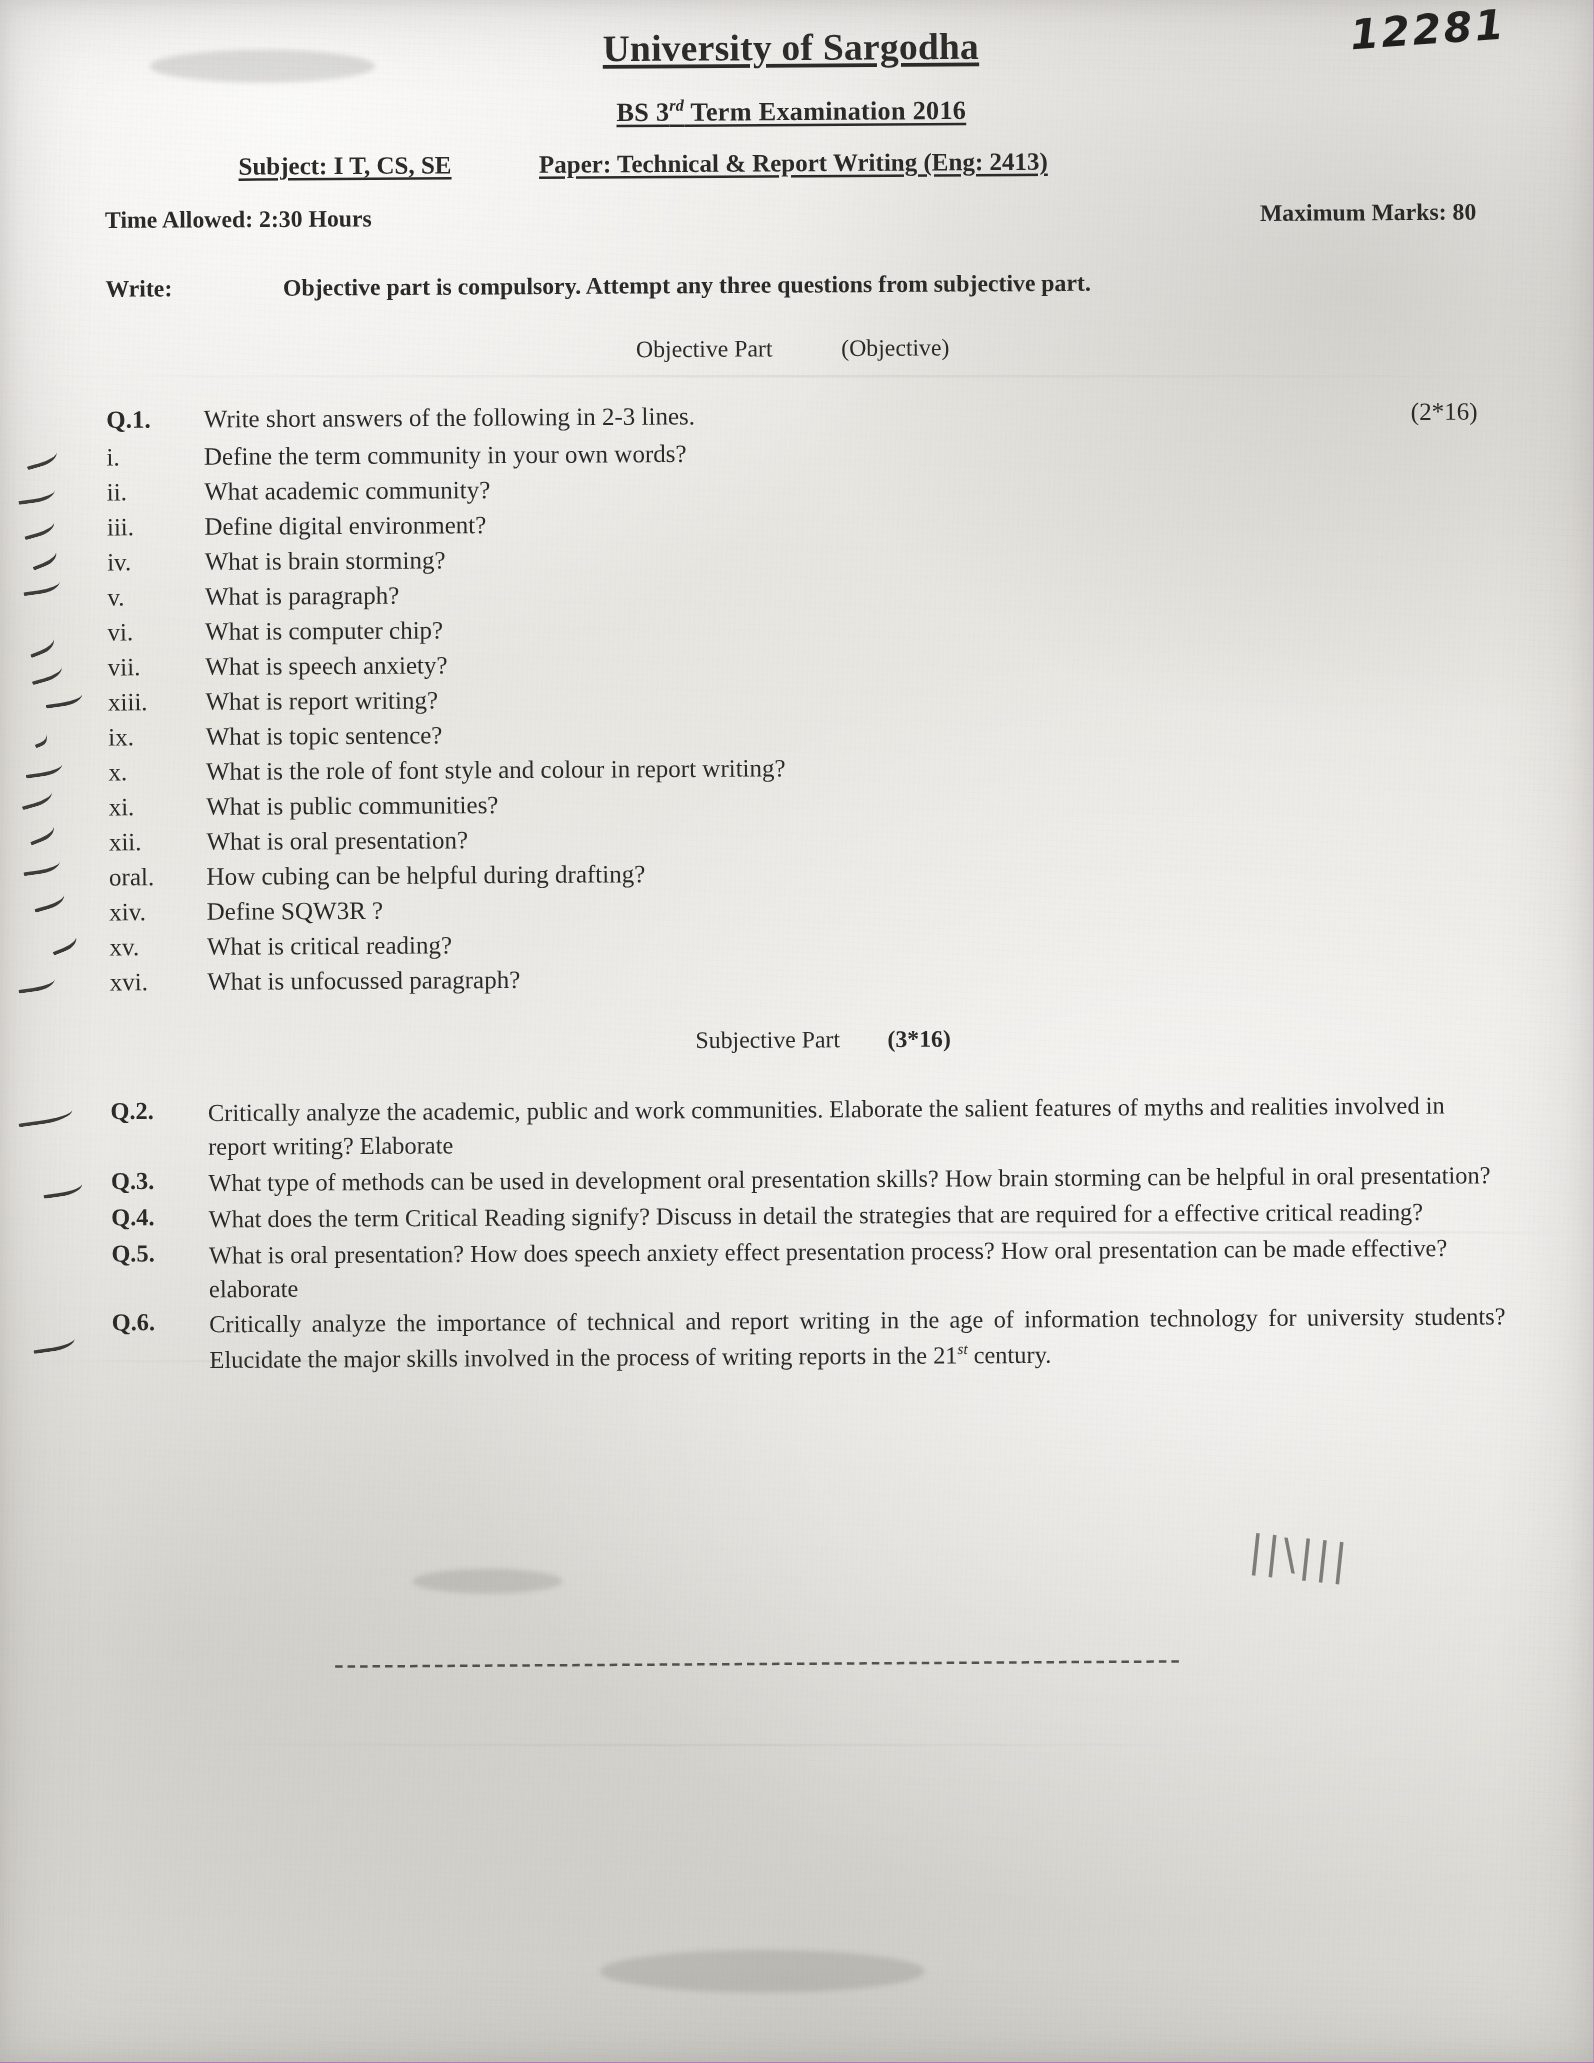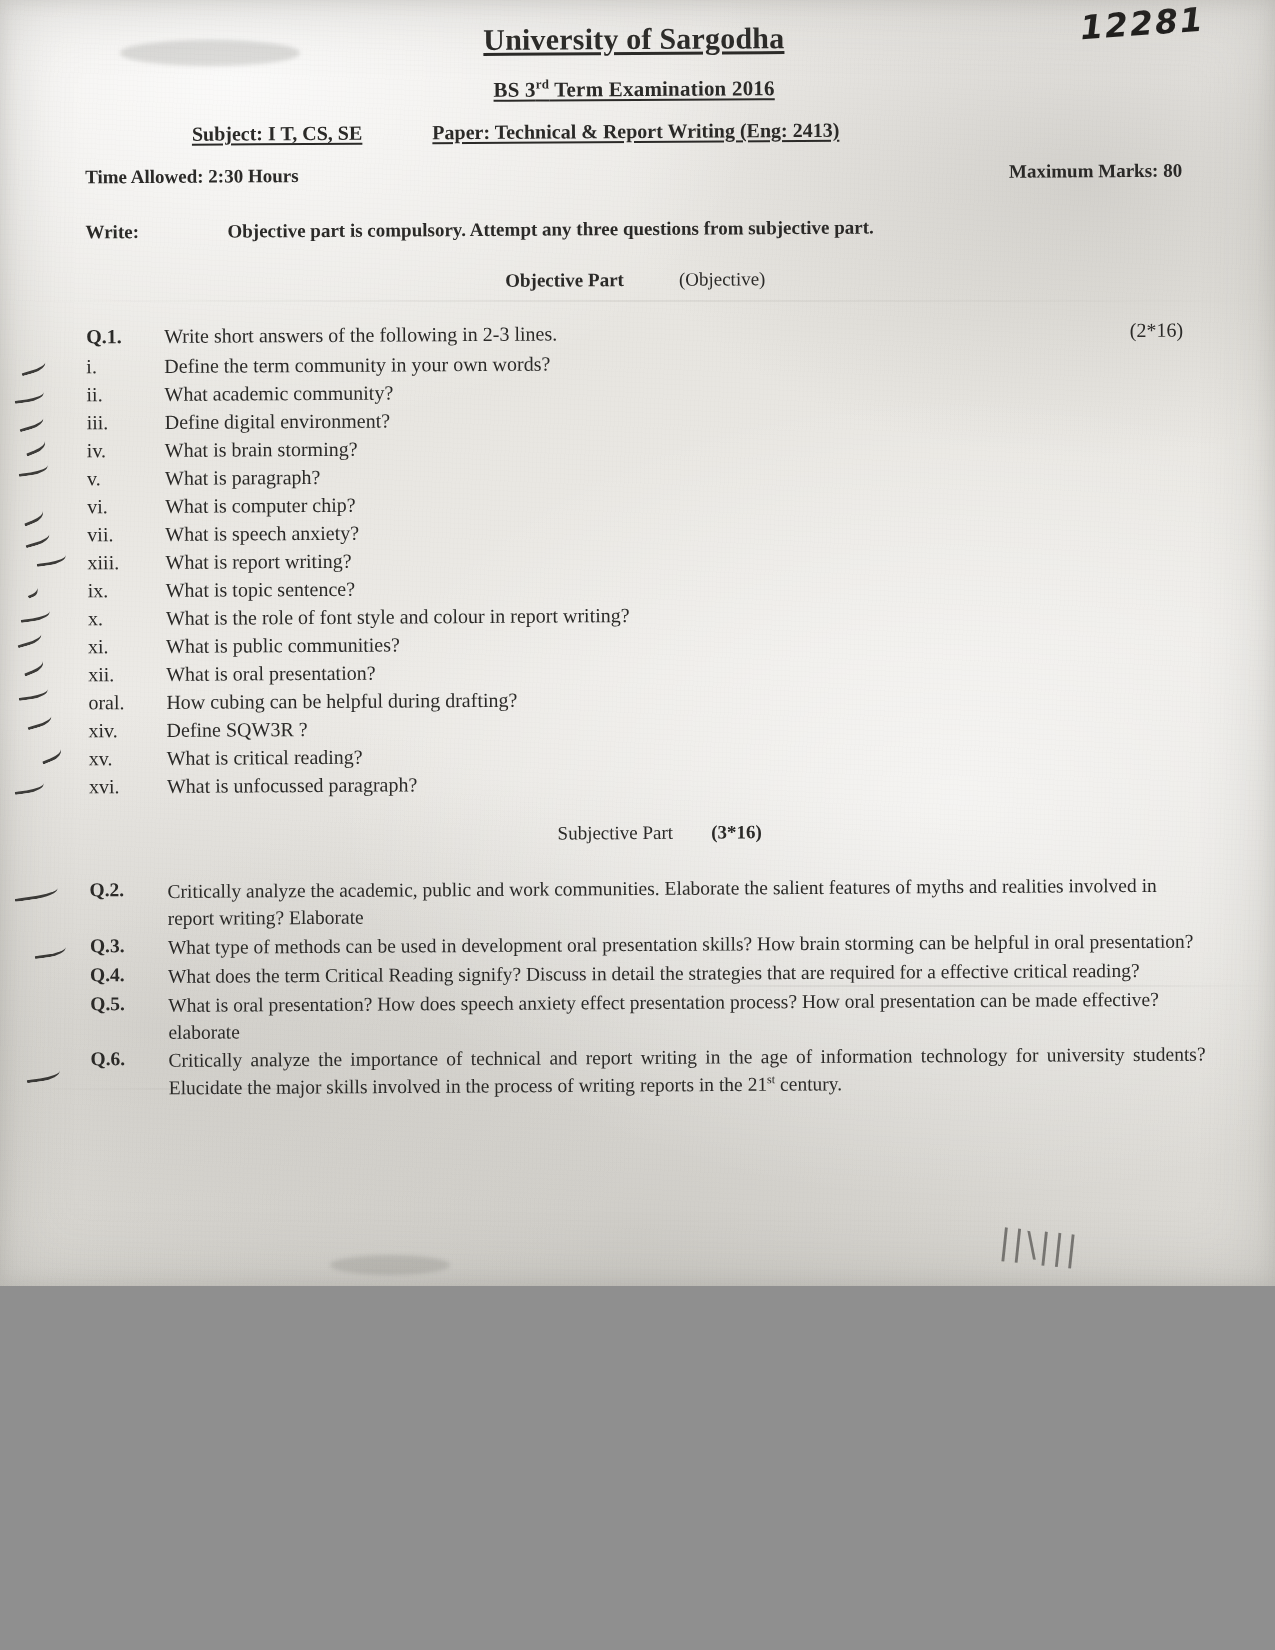--- a/index.html
+++ b/index.html
@@ -3,21 +3,21 @@
 <meta charset="utf-8">
 <style>
   html, body {
     margin: 0;
     padding: 0;
     background: #8f8f8f;
   }
   .page {
     position: relative;
     width: 1275px;
-    height: 1286px;
+    height: 1650px;
     margin: 0 auto;
     overflow: hidden;
     background: #d946ef;
     font-family: "Liberation Serif", "DejaVu Serif", serif;
     color: #2b2a28;
   }
   
   .paper-bg {
     position: absolute;
     inset: 0;
@@ -64,21 +64,21 @@
   }
   .u { text-decoration: underline; text-underline-offset: 3px; }
   .t-uni {
     top: 22px;
     font-size: 30px;
   }
   .t-term {
     top: 76px;
     font-size: 21px;
   }
-  sup { font-size: 0.62em; vertical-align: super; }
+  sup { font-size: 0.62em; vertical-align: super; font-style: italic; }
   .row-subject {
     position: absolute;
     top: 120px;
     left: 195px;
     right: 70px;
     display: flex;
     gap: 70px;
     font-size: 20px;
     font-weight: bold;
   }
@@ -103,21 +103,21 @@
   }
   .note-label { width: 142px; flex: none; }
   .part-head {
     position: absolute;
     left: 0; right: 0;
     text-align: center;
     font-size: 19px;
   }
   .part-head .ph-main { font-weight: normal; }
   .po-objective { top: 269px; }
-  .po-objective .ph-main { margin-right: 55px; font-weight: bold; }
+  .po-objective .ph-main { margin-right: 55px; }
   .po-subjective { top: 822px; font-weight: bold; }
   .po-subjective .ph-main { margin-right: 38px; margin-left: 42px; }
 
   .q1-row {
     position: absolute;
     top: 322px;
     left: 88px;
     right: 90px;
     font-size: 20px;
     display: flex;

